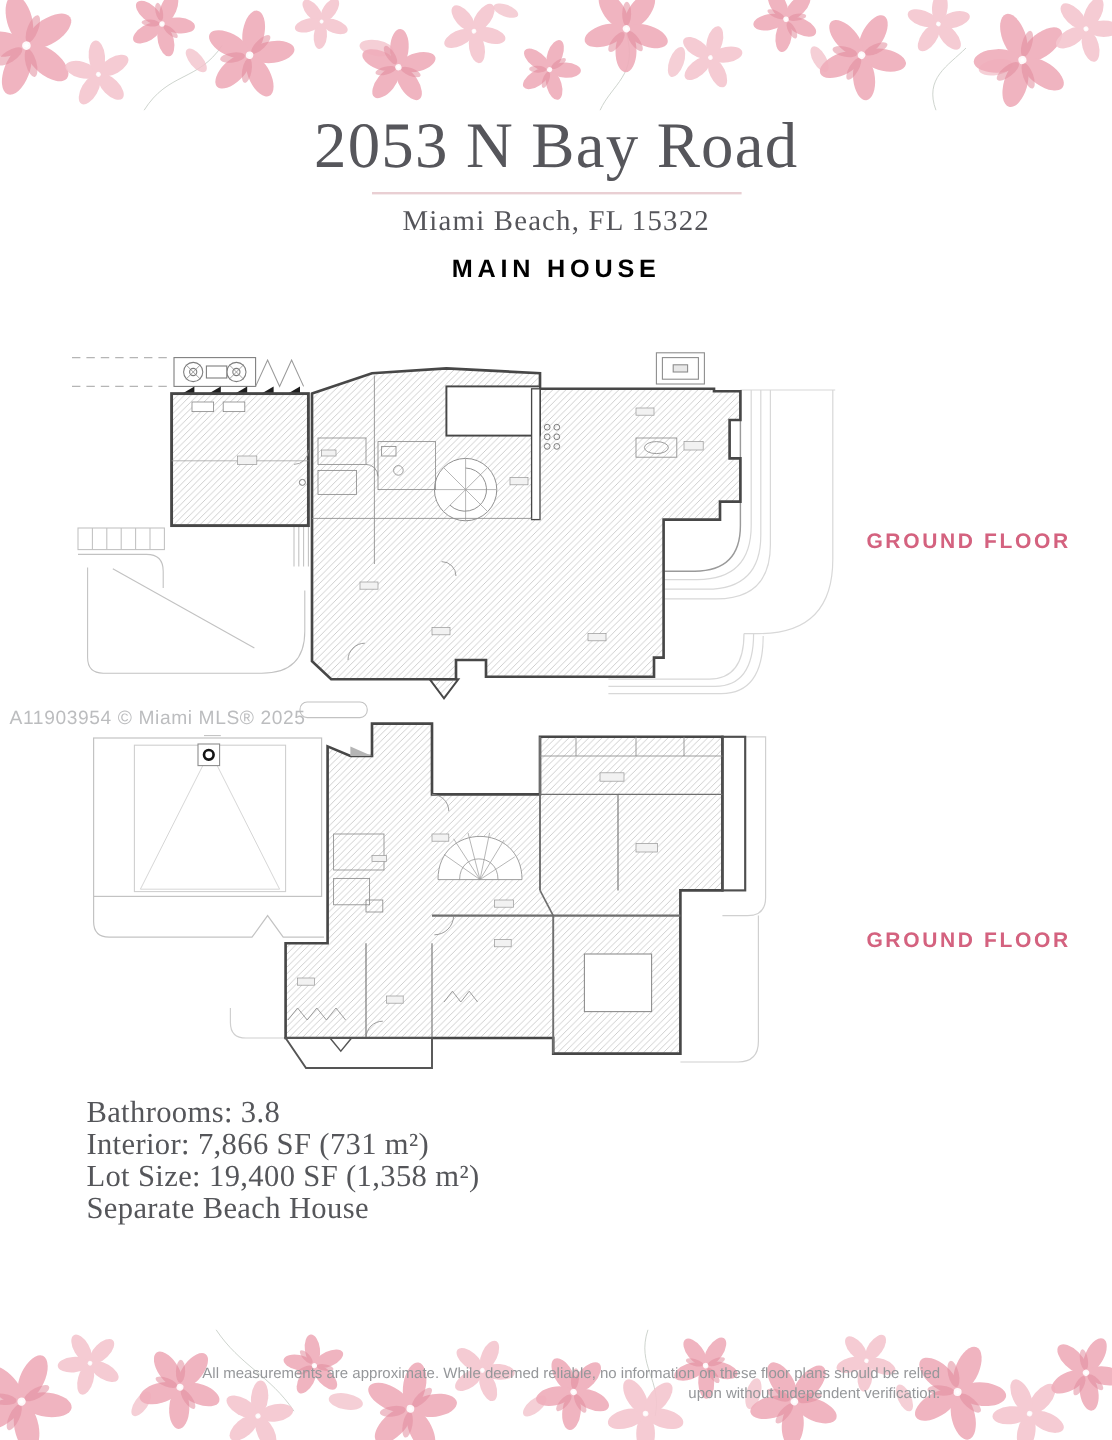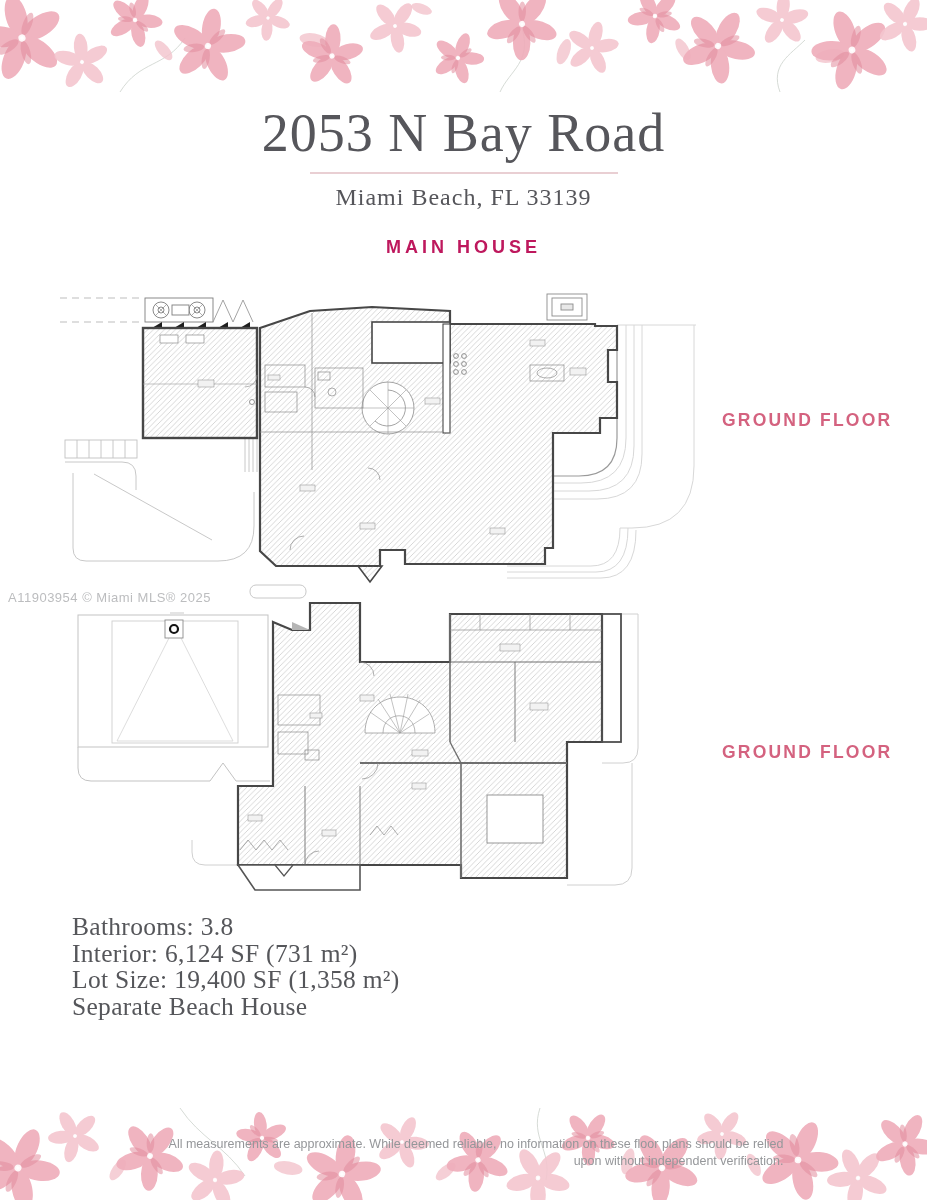--- a/index.html
+++ b/index.html
@@ -3,32 +3,32 @@
 <meta charset="utf-8">
 <style>
   html,body{margin:0;padding:0;background:#888;}
   .page{position:relative;width:927px;height:1200px;background:#ffffff;margin:0 auto;overflow:hidden;
         font-family:"Liberation Sans",sans-serif;}
   .border-svg{position:absolute;left:0;width:927px;height:92px;}
   .border-top{top:0;}
   .border-bottom{top:1108px;}
   .header{position:absolute;top:94px;left:0;right:0;text-align:center;}
   .title{font-family:"Liberation Serif",serif;font-weight:400;font-size:54px;color:#56565b;
-         letter-spacing:1px;margin:12px;line-height:1;}
+         letter-spacing:1px;margin:0;line-height:1;}
   .divider{width:308px;height:2px;background:#e9cfd3;margin:12px auto 10px auto;}
   .subtitle{font-family:"Liberation Serif",serif;font-size:24px;color:#55555a;letter-spacing:1px;}
-  .section-heading{margin-top:26px;font-size:18px;font-weight:bold;color:#be185d;letter-spacing:4px;}
+  .section-heading{margin-top:14px;font-size:21px;font-weight:bold;color:#000000;letter-spacing:4px;}
   .plan-svg{position:absolute;left:60px;}
   .plan-ground{top:280px;width:640px;height:320px;}
   .plan-second{top:600px;width:640px;height:310px;}
   .floor-label{position:absolute;left:722px;font-size:17.5px;font-weight:bold;letter-spacing:2.2px;
-               color:#d4627f;white-space:nowrap;}
+               color:#d4627f;white-space:nowrap;margin-top:31px;}
   .floor-label.ground{top:410px;}
   .floor-label.second{top:742px;}
-  .watermark{position:absolute;left:8px;top:590px;font-size:13px;color:#bcbdbf;letter-spacing:.5px;}
+  .watermark{position:absolute;left:8px;top:590px;font-size:16px;color:#bcbdbf;letter-spacing:.5px;}
   .details{position:absolute;left:72px;top:914px;font-family:"Liberation Serif",serif;
            font-size:25.5px;color:#55565a;line-height:26.5px;letter-spacing:.3px;}
   .disclaimer{position:absolute;left:50%;transform:translateX(-50%);top:1136px;width:640px;
               text-align:right;font-size:12.5px;color:#95979a;line-height:1.35;z-index:5;}
 </style>
 </head>
 <body>
 
 <div class="page">
 
@@ -87,21 +87,21 @@
       <use href="#bloomB" transform="translate(782,20) scale(1.0) rotate(120)"></use>
       <use href="#leafA" transform="translate(818,58) scale(1.2) rotate(80)"></use>
       <use href="#bloomA" transform="translate(852,50) scale(1.4) rotate(-20)"></use>
       <use href="#bloomB" transform="translate(905,24) scale(1.05) rotate(70)"></use>
     </g>
   </svg>
 
   <div class="header">
     <h1 class="title">2053 N Bay Road</h1>
     <div class="divider"></div>
-    <div class="subtitle">Miami Beach, FL 33139</div>
+    <div class="subtitle">Miami Beach, FL 15322</div>
     <div class="section-heading">MAIN HOUSE</div>
   </div>
 
   <svg class="plan-svg plan-ground" viewBox="0 0 640 320">
     <defs>
       <pattern id="h1" patternUnits="userSpaceOnUse" width="5.5" height="5.5">
         <path d="M0,5.5 L5.5,0 M-1.4,1.4 L1.4,-1.4 M4.1,6.9 L6.9,4.1" stroke="#b6b6b6" stroke-width="0.55"></path>
       </pattern>
     </defs>
 
@@ -302,21 +302,21 @@
     <g>
       <path d="M178,265 H300 V290 H195 Z" fill="#fff" stroke="#555" stroke-width="1.6"></path>
       <path d="M215,265 L224,276 L233,265" fill="none" stroke="#555" stroke-width="1.2"></path>
     </g>
   </svg>
 
   <div class="floor-label second">GROUND FLOOR</div>
 
   <div class="details">
     <div>Bathrooms: 3.8</div>
-    <div>Interior: 6,124 SF (731 m²)</div>
+    <div>Interior: 7,866 SF (731 m²)</div>
     <div>Lot Size: 19,400 SF (1,358 m²)</div>
     <div>Separate Beach House</div>
   </div>
 
   <div class="disclaimer">All measurements are approximate. While deemed reliable, no information on these floor plans should be relied upon without independent verification.</div>
 
   <svg class="border-svg border-bottom" viewBox="0 0 927 92">
     <g>
       <path d="M180,0 C200,30 225,38 245,68" stroke="#ccd2cc" stroke-width="0.8" fill="none"></path>
       <path d="M540,0 C530,30 552,42 546,72" stroke="#ccd2cc" stroke-width="0.8" fill="none"></path>

